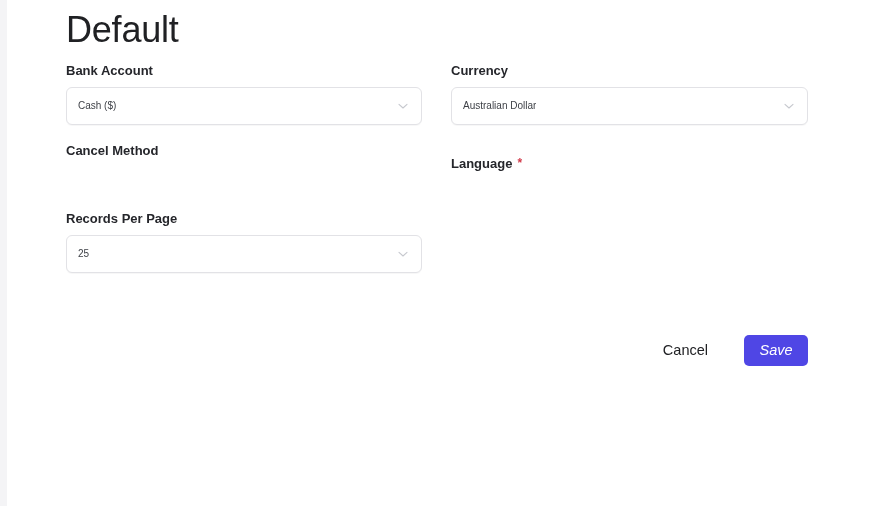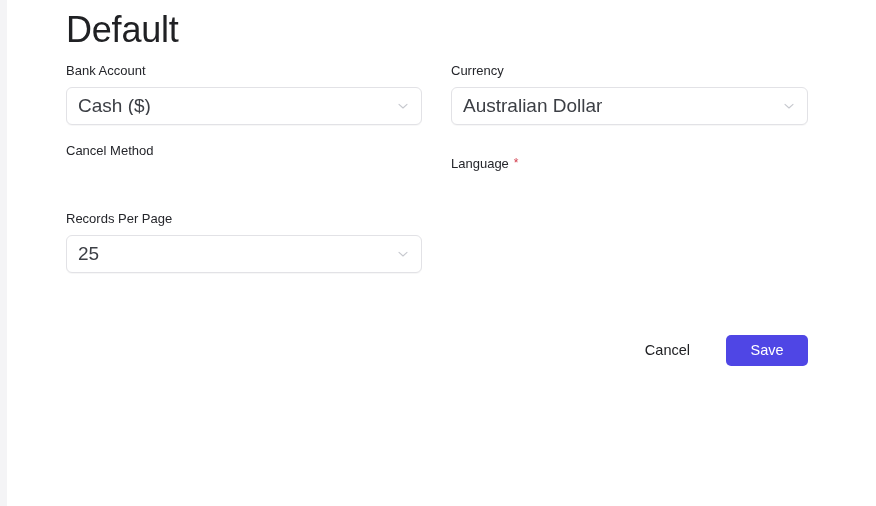--- a/index.html
+++ b/index.html
@@ -56,21 +56,21 @@
     margin-top: 31px;
   }
   .field.row-gap-small {
     margin-top: 18px;
   }
   .field-label {
     display: block;
     font-size: 13px;
     line-height: 16px;
     color: #25262b;
-    font-weight: 400;
+    font-weight: 700;
     margin-bottom: 8px;
     white-space: nowrap;
   }
   .req-star {
     color: #d23b4b;
     font-size: 12px;
     margin-left: 5px;
     position: relative;
     top: -1px;
   }
@@ -81,21 +81,21 @@
     border: 1px solid #e2e2e6;
     border-radius: 6px;
     background: #ffffff;
     box-shadow: 0 1px 1px rgba(16, 18, 34, 0.035);
     display: flex;
     align-items: center;
     padding: 0 34px 0 11px;
     cursor: pointer;
   }
   .select-value {
-    font-size: 19px;
+    font-size: 10px;
     line-height: 18px;
     color: #3c3f45;
     white-space: nowrap;
     overflow: hidden;
     text-overflow: ellipsis;
   }
   .select-box.muted {
     border-color: #ededf1;
     box-shadow: none;
   }
@@ -133,26 +133,27 @@
     cursor: pointer;
     line-height: 19px;
   }
   .btn-save {
     font-family: "Liberation Sans", sans-serif;
     font-size: 14.5px;
     color: #ffffff;
     background: #4f46e5;
     border: none;
     border-radius: 5px;
-    width: 82px;
+    width: 64px;
     height: 31px;
     cursor: pointer;
     line-height: 31px;
     padding: 0;
     text-align: center;
+    font-style: italic;
   }
 </style>
 </head>
 <body>
 
 <div class="screen">
 
   <div class="edge-strip"></div>
 
   <div class="page">

